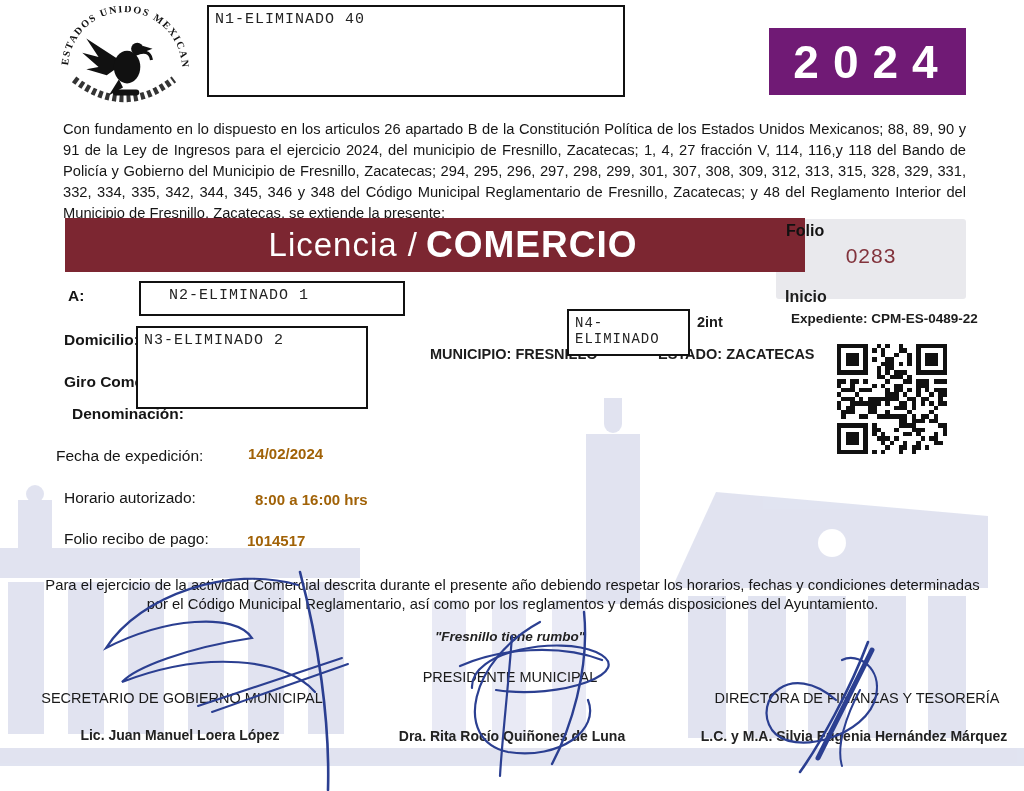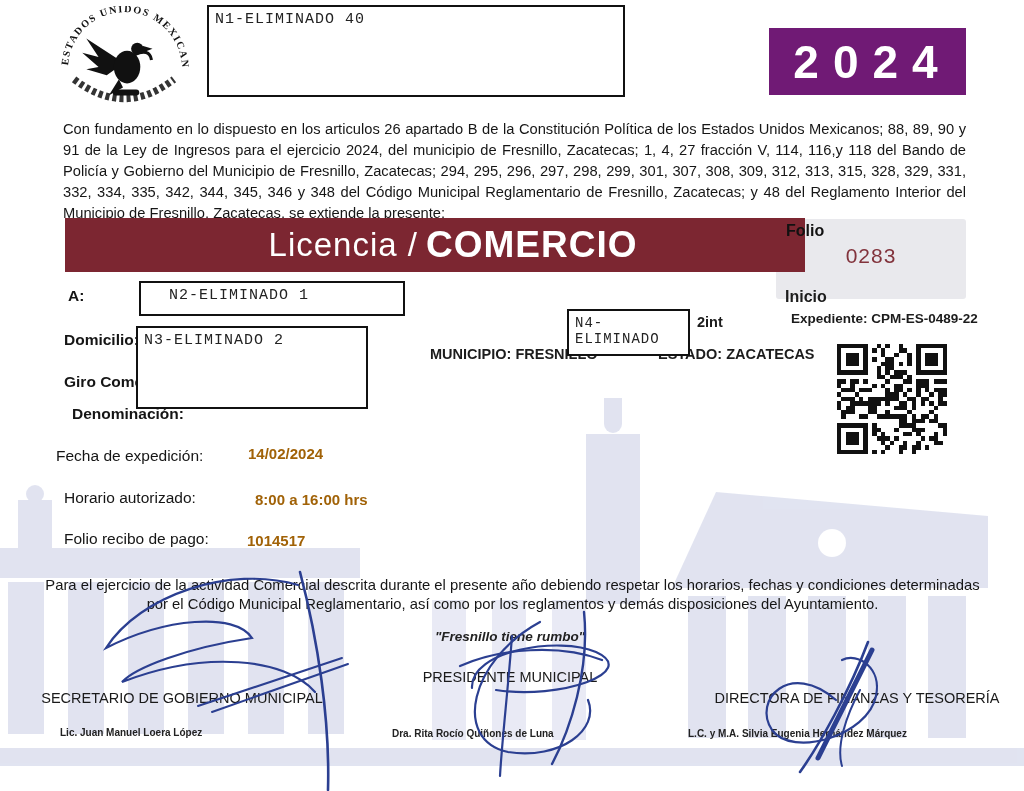--- a/index.html
+++ b/index.html
@@ -49,21 +49,21 @@
   #fecha-value{left:248px;top:445px;}
   #horario-label{left:64px;top:489px;font-weight:normal;}
   #horario-value{left:255px;top:491px;}
   #foliopago-label{left:64px;top:530px;font-weight:normal;}
   #foliopago-value{left:247px;top:532px;}
   
   #footer-par{left:40px;top:576px;width:945px;text-align:center;font-size:14.8px;line-height:19px;
       color:#161616;z-index:3;}
   
   .sig-title{font-size:14.5px;color:#1a1a1a;text-align:center;z-index:4;}
-  .sig-name{font-size:10px;font-weight:bold;color:#222;z-index:4;}
+  .sig-name{font-size:14px;font-weight:bold;color:#222;text-align:center;z-index:4;}
   #slogan{left:400px;top:629px;width:220px;text-align:center;font-size:13.5px;font-style:italic;
       font-weight:bold;color:#222;z-index:4;}
   #title-center{left:398px;top:669px;width:224px;}
   #title-left{left:36px;top:690px;width:292px;}
   #title-right{left:700px;top:690px;width:314px;}
   #name-left{left:60px;top:727px;width:240px;}
   #name-center{left:392px;top:728px;width:240px;}
   #name-right{left:688px;top:728px;width:332px;}
   #signatures{position:absolute;left:0;top:0;width:1024px;height:791px;z-index:8;pointer-events:none;}
 </style>

